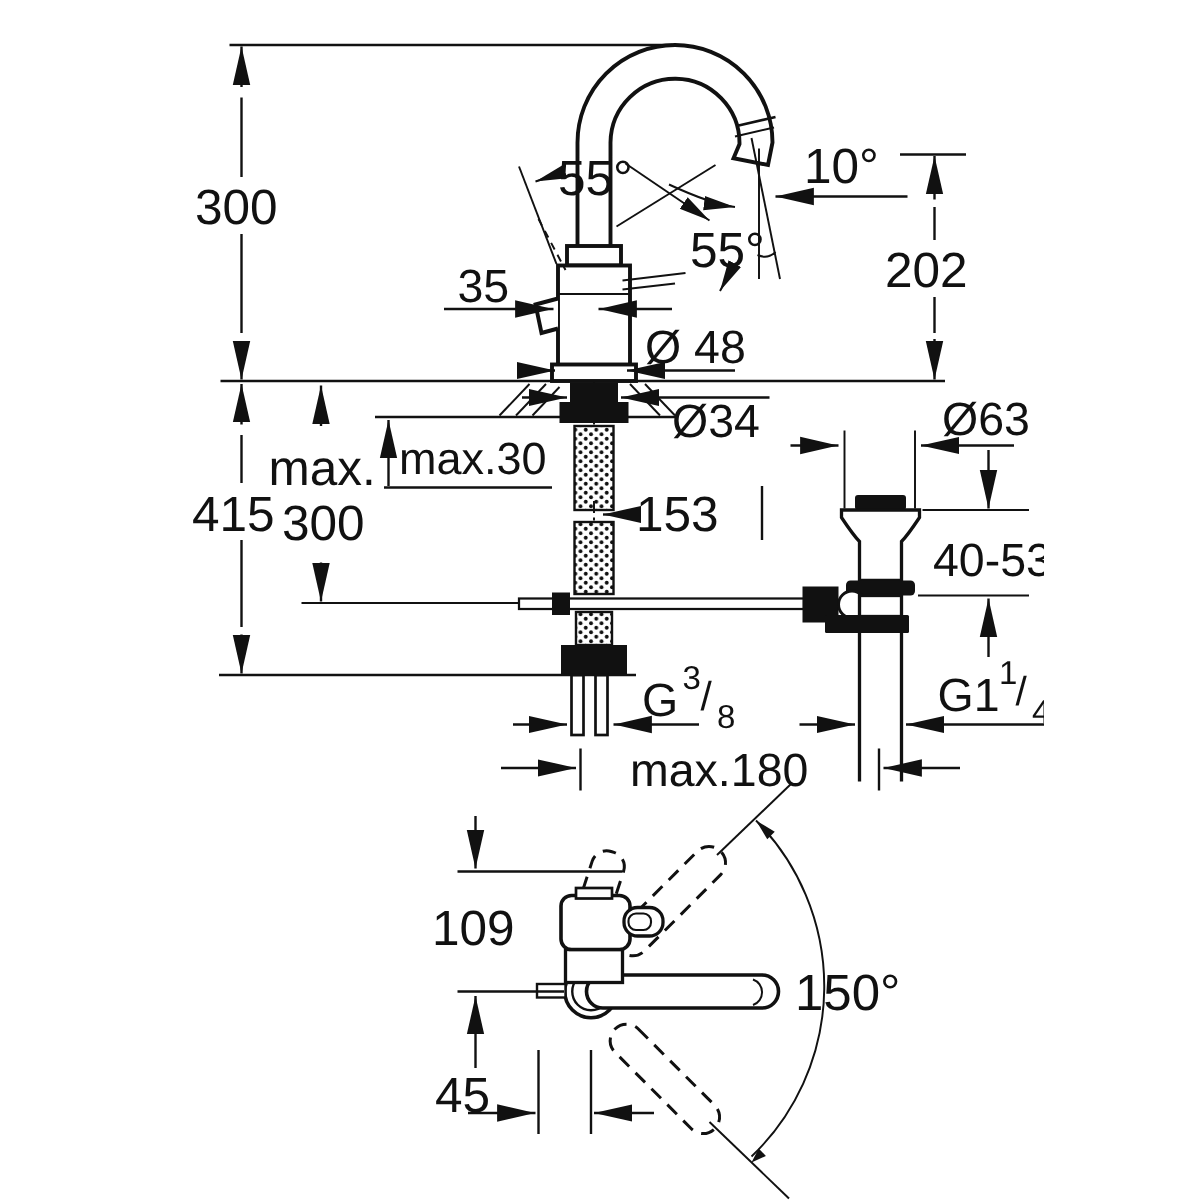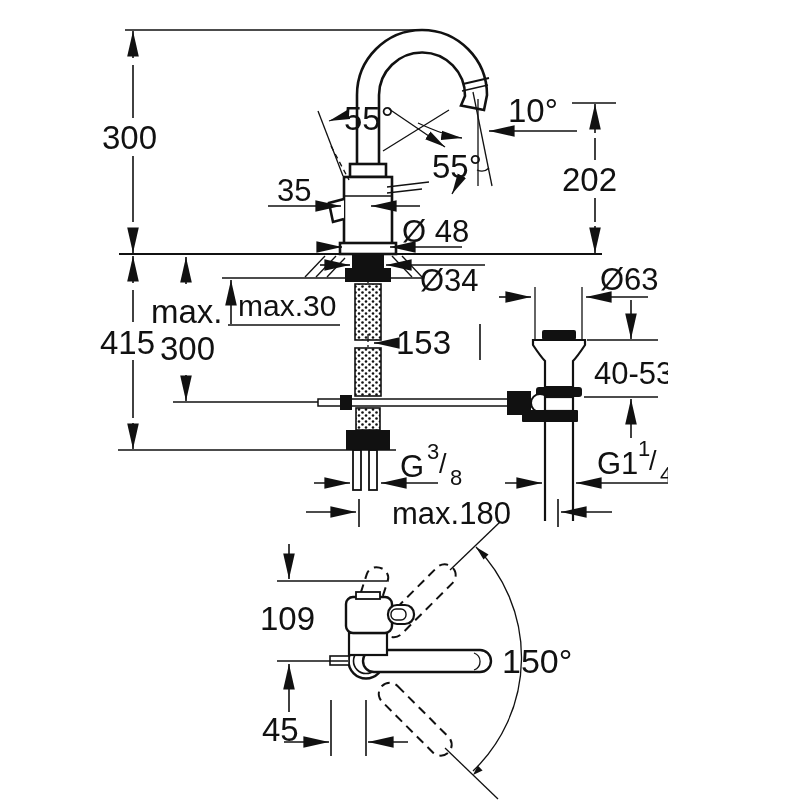--- a/index.html
+++ b/index.html
@@ -1,17 +1,17 @@
 <!DOCTYPE html>
 <html><head>
 <meta charset="utf-8">
 <style>
   html,body{margin:0;padding:0;background:#fff;}
   .stage{width:668px;height:800px;background:#fff;position:relative;overflow:hidden;
-         font-family:"Liberation Sans", sans-serif;}
+         font-family:"Liberation Sans", sans-serif;padding-left:28px;}
   svg{display:block;}
   .dimtxt{font-family:"Liberation Sans", sans-serif;fill:#111;}
   .outline{fill:#fff;stroke:#111;stroke-width:2.6;}
   .thin{stroke:#111;stroke-width:1.3;fill:none;}
   .dim{stroke:#111;stroke-width:1.6;fill:none;}
   .med{stroke:#111;stroke-width:1.8;fill:none;}
   .dark{fill:#111;stroke:none;}
 </style>
 </head>
 <body>

